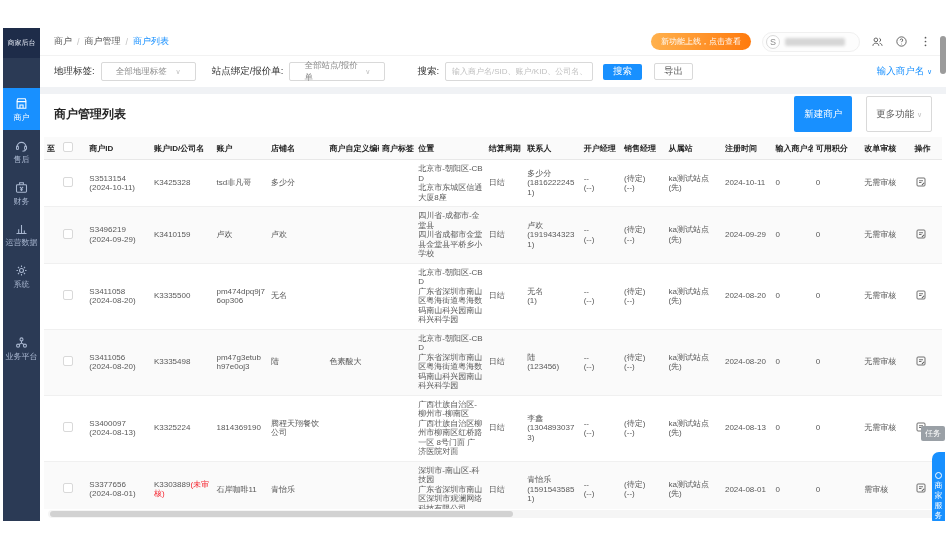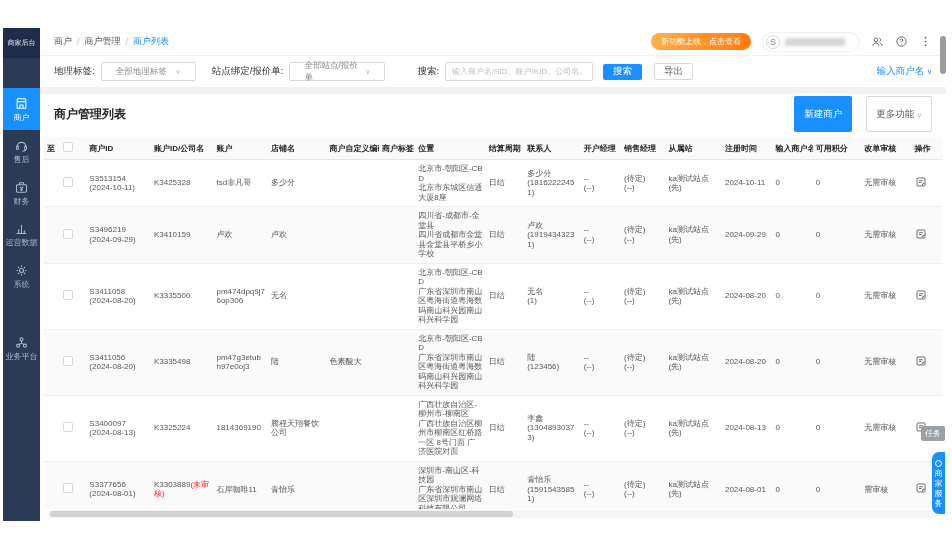--- a/index.html
+++ b/index.html
@@ -58,21 +58,21 @@
   .cb{width:10px;height:10px;border:1px solid #d9d9d9;border-radius:2px;background:#fff;display:inline-block;cursor:pointer}
   .op-btn{color:#595959;cursor:pointer;display:inline-flex}
   .op-btn svg{width:12px;height:12px}
   .hscroll{height:8px;margin:1px 8px 3px;background:#f5f5f5;border-radius:4px;position:relative;flex-shrink:0}
   .hthumb{position:absolute;left:2px;top:1px;height:6px;width:52%;background:#d2d2d2;border-radius:3px;cursor:pointer}
 
   
   .vscroll{position:absolute;right:0;top:0;width:6px;height:100%;background:transparent}
   .vthumb{position:absolute;right:0;top:8px;width:6px;height:38px;background:#9b9b9b;border-radius:3px;cursor:pointer}
   .task-tag{position:absolute;right:1px;top:398px;background:#9aa0a6;color:#fff;font-size:8px;padding:2px 4px;border-radius:2px;cursor:pointer}
-  .ribbon{position:absolute;right:1px;top:424px;background:#1890ff;color:#fff;width:13px;padding:8px 0 5px;border-radius:7px 0 0 7px;font-size:8px;text-align:center;cursor:pointer;display:flex;flex-direction:column;align-items:center;gap:1px}
+  .ribbon{position:absolute;right:1px;top:424px;background:#1890ff;color:#fff;width:13px;padding:20px 0 5px;border-radius:7px 0 0 7px;font-size:8px;text-align:center;cursor:pointer;display:flex;flex-direction:column;align-items:center;gap:1px}
   .ribbon .dot{width:7px;height:7px;border:1px solid #fff;border-radius:50%;margin-bottom:1px}
   .ribbon .vtext{width:9px;word-break:break-all;line-height:1.25}
 </style>
 </head>
 <body>
 
 <div class="stage">
   <div class="app">
 
     <div class="sidebar">

